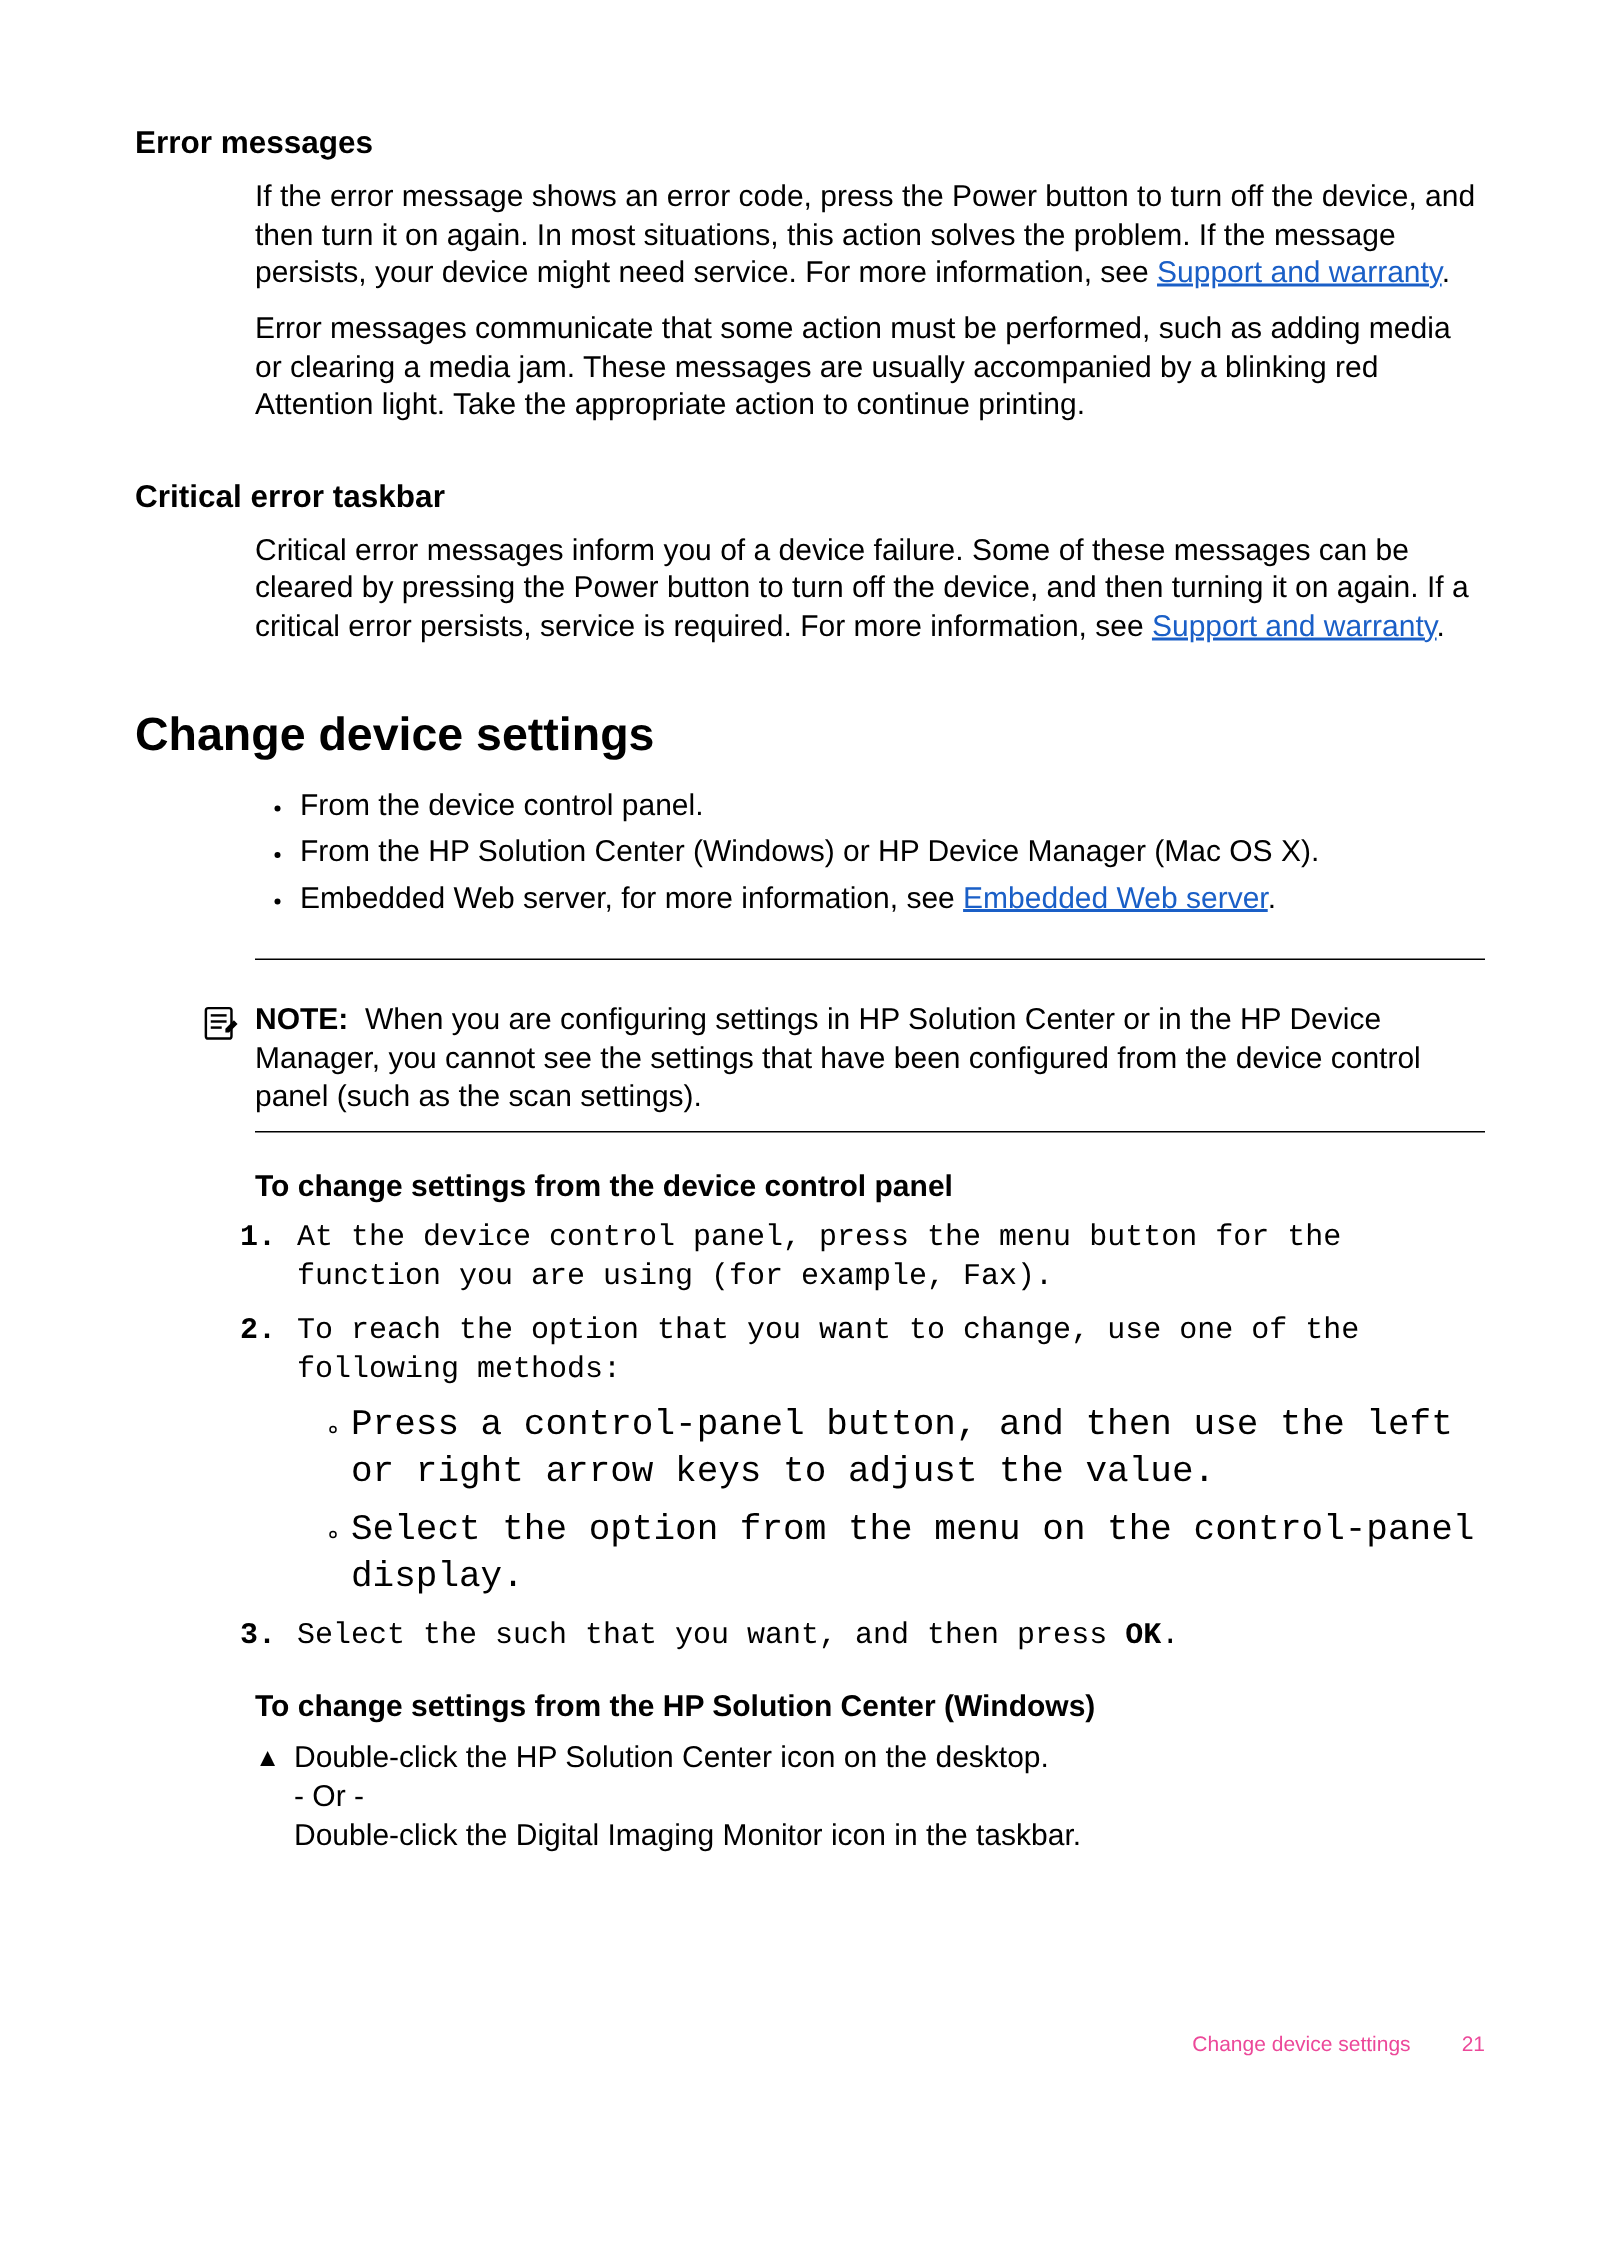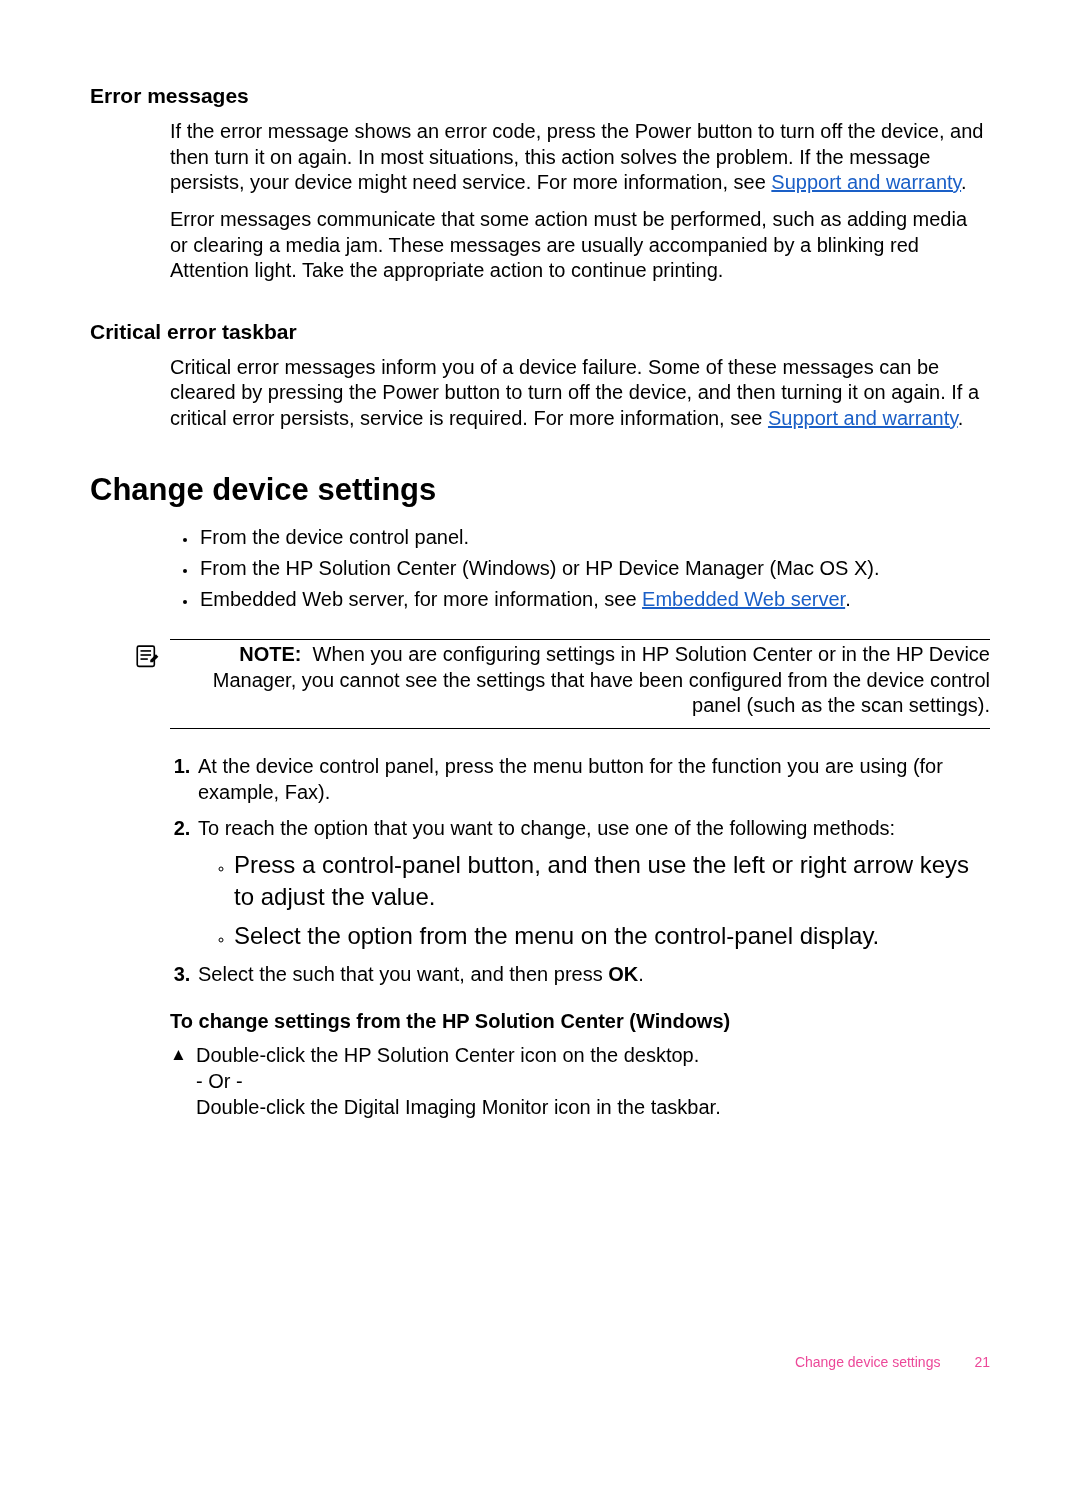--- a/index.html
+++ b/index.html
@@ -31,41 +31,40 @@
     margin:40px 0 14px 0;
     line-height:1.2;
   }
   ul.bul{margin:6px 0 24px 0;padding-left:28px;}
   ul.bul li{font-size:20px;line-height:1.55;padding-left:2px;}
   ul.bul li::marker{font-size:14px;}
   .note-box{
     border-top:1.5px solid #000;
     border-bottom:1.5px solid #000;
     margin:6px 0 24px 0;
-    padding:2px 0 10px 0;
+    padding:28px 0 10px 0;
     position:relative;
-    text-align:right;
   }
   .note-row{display:flex;align-items:flex-start;}
   .note-icon{
     flex:0 0 auto;
     width:26px;height:26px;
     margin-right:10px;
     margin-left:-36px;
   }
   .note-icon svg{width:26px;height:26px;}
   .note-text{font-size:20px;line-height:1.27;flex:1;}
   .note-text b{font-weight:bold;}
   .sub3{
     font-weight:bold;
     font-size:20px;
     margin:0 0 8px 0;
   }
   ol.num{margin:0 0 22px 0;padding-left:26px;}
-  ol.num>li{font-size:20px;line-height:1.3;margin-bottom:10px;padding-left:2px;}
+  ol.num>li{font-size:20px;line-height:1.3;margin-bottom:10px;padding-left:2px;font-family:Liberation Mono, monospace;}
   ol.num>li::marker{font-weight:bold;}
   ul.inner{margin:8px 0 0 14px;padding-left:22px;}
   ul.inner li{font-size:24px;line-height:1.3;margin-bottom:8px;}
   ul.inner li::marker{font-size:14px;}
   .tri-list{margin:0 0 24px 0;padding:0;}
   .tri-item{display:flex;align-items:flex-start;font-size:20px;line-height:1.3;}
   .tri-mark{flex:0 0 auto;width:20px;margin-right:6px;font-size:17px;line-height:1.5;}
   .tri-body{flex:1;}
   .footer{
     position:absolute;
@@ -120,20 +119,21 @@
             <line x1="8" y1="21" x2="17" y2="21" stroke="#000" stroke-width="2"></line>
             <path d="M 20 22 l 7 -7 l 3 3 l -7 7 l -3 0 z" fill="#000"></path>
           </svg>
         </span>
         <div class="note-text">
           <b>NOTE:</b>&nbsp;&nbsp;<span>When you are configuring settings in HP Solution Center or in the HP Device Manager, you cannot see the settings that have been configured from the device control panel (such as the scan settings).</span>
         </div>
       </div>
     </div>
 
+    <div class="sub3">To change settings from the device control panel</div>
     <ol class="num">
       <li>At the device control panel, press the menu button for the function you are using (for example, Fax).</li>
       <li>
         <span>To reach the option that you want to change, use one of the following methods:</span>
         <ul class="inner">
           <li>Press a control-panel button, and then use the left or right arrow keys to adjust the value.</li>
           <li>Select the option from the menu on the control-panel display.</li>
         </ul>
       </li>
       <li>

